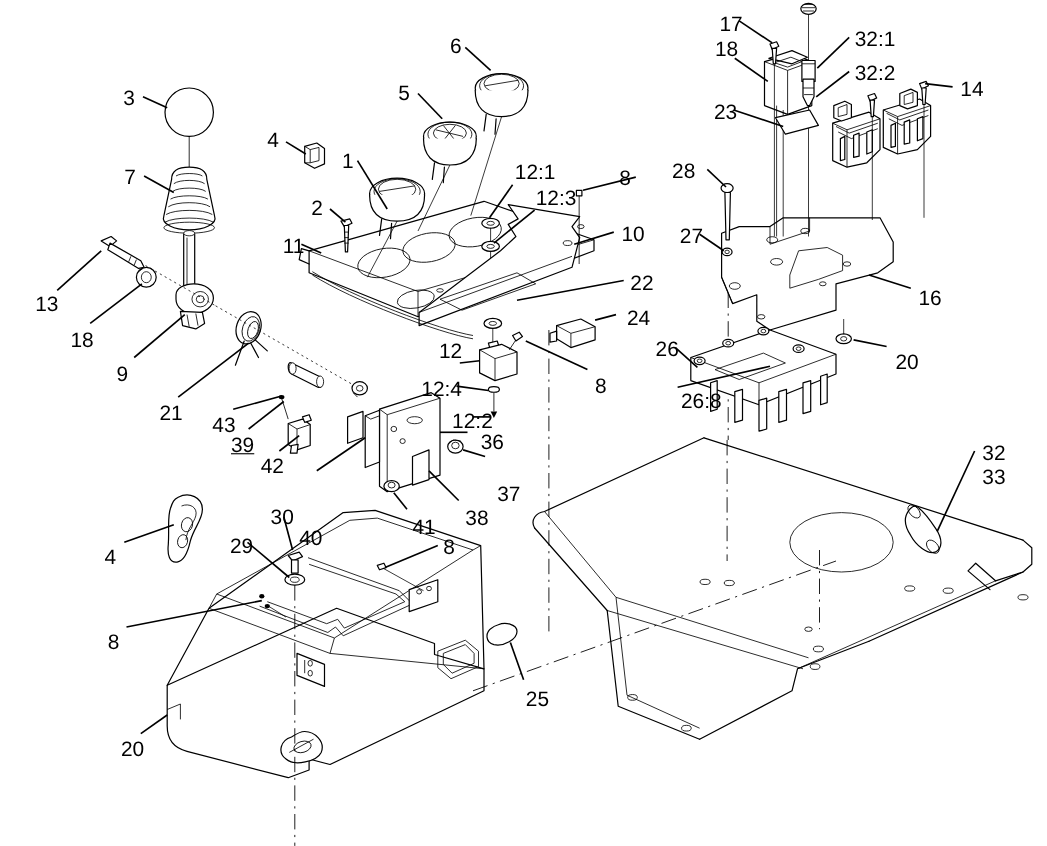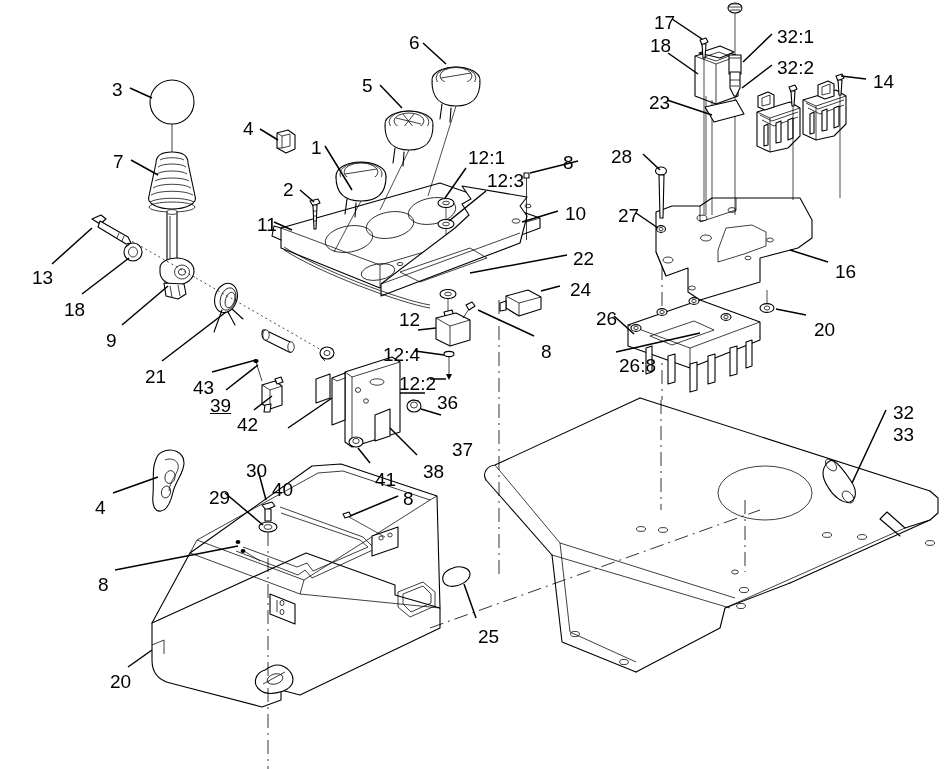--- a/index.html
+++ b/index.html
@@ -572,21 +572,21 @@
   <span class="lbl" style="left:32px;top:268px;text-align:center;">13</span>
   <span class="lbl" style="left:64px;top:300px;">18</span>
   <span class="lbl" style="left:106px;top:331px;">9</span>
   <span class="lbl" style="left:573px;top:249px;">22</span>
   <span class="lbl" style="left:570px;top:280px;">24</span>
   <span class="lbl" style="left:399px;top:310px;">12</span>
   <span class="lbl" style="left:541px;top:342px;">8</span>
   <span class="lbl" style="left:145px;top:367px;">21</span>
   <span class="lbl" style="left:383px;top:345px;">12:4</span>
   <span class="lbl" style="left:193px;top:378px;">43</span>
-  <span class="lbl" style="left:399px;top:374px;">12:2</span>
+  <span class="lbl" style="left:411px;top:374px;">12:2</span>
   <span class="lbl" style="left:210px;top:396px;text-decoration:underline;">39</span>
   <span class="lbl" style="left:437px;top:393px;">36</span>
   <span class="lbl" style="left:237px;top:415px;">42</span>
   <span class="lbl" style="left:452px;top:408px;margin-top:32px;">37</span>
   <span class="lbl" style="left:272px;top:434px;margin-top:46px;">40</span>
   <span class="lbl" style="left:375px;top:470px;">41</span>
   <span class="lbl" style="left:423px;top:462px;">38</span>
   <span class="lbl" style="left:95px;top:498px;">4</span>
   <span class="lbl" style="left:246px;top:461px;">30</span>
   <span class="lbl" style="left:209px;top:488px;">29</span>

